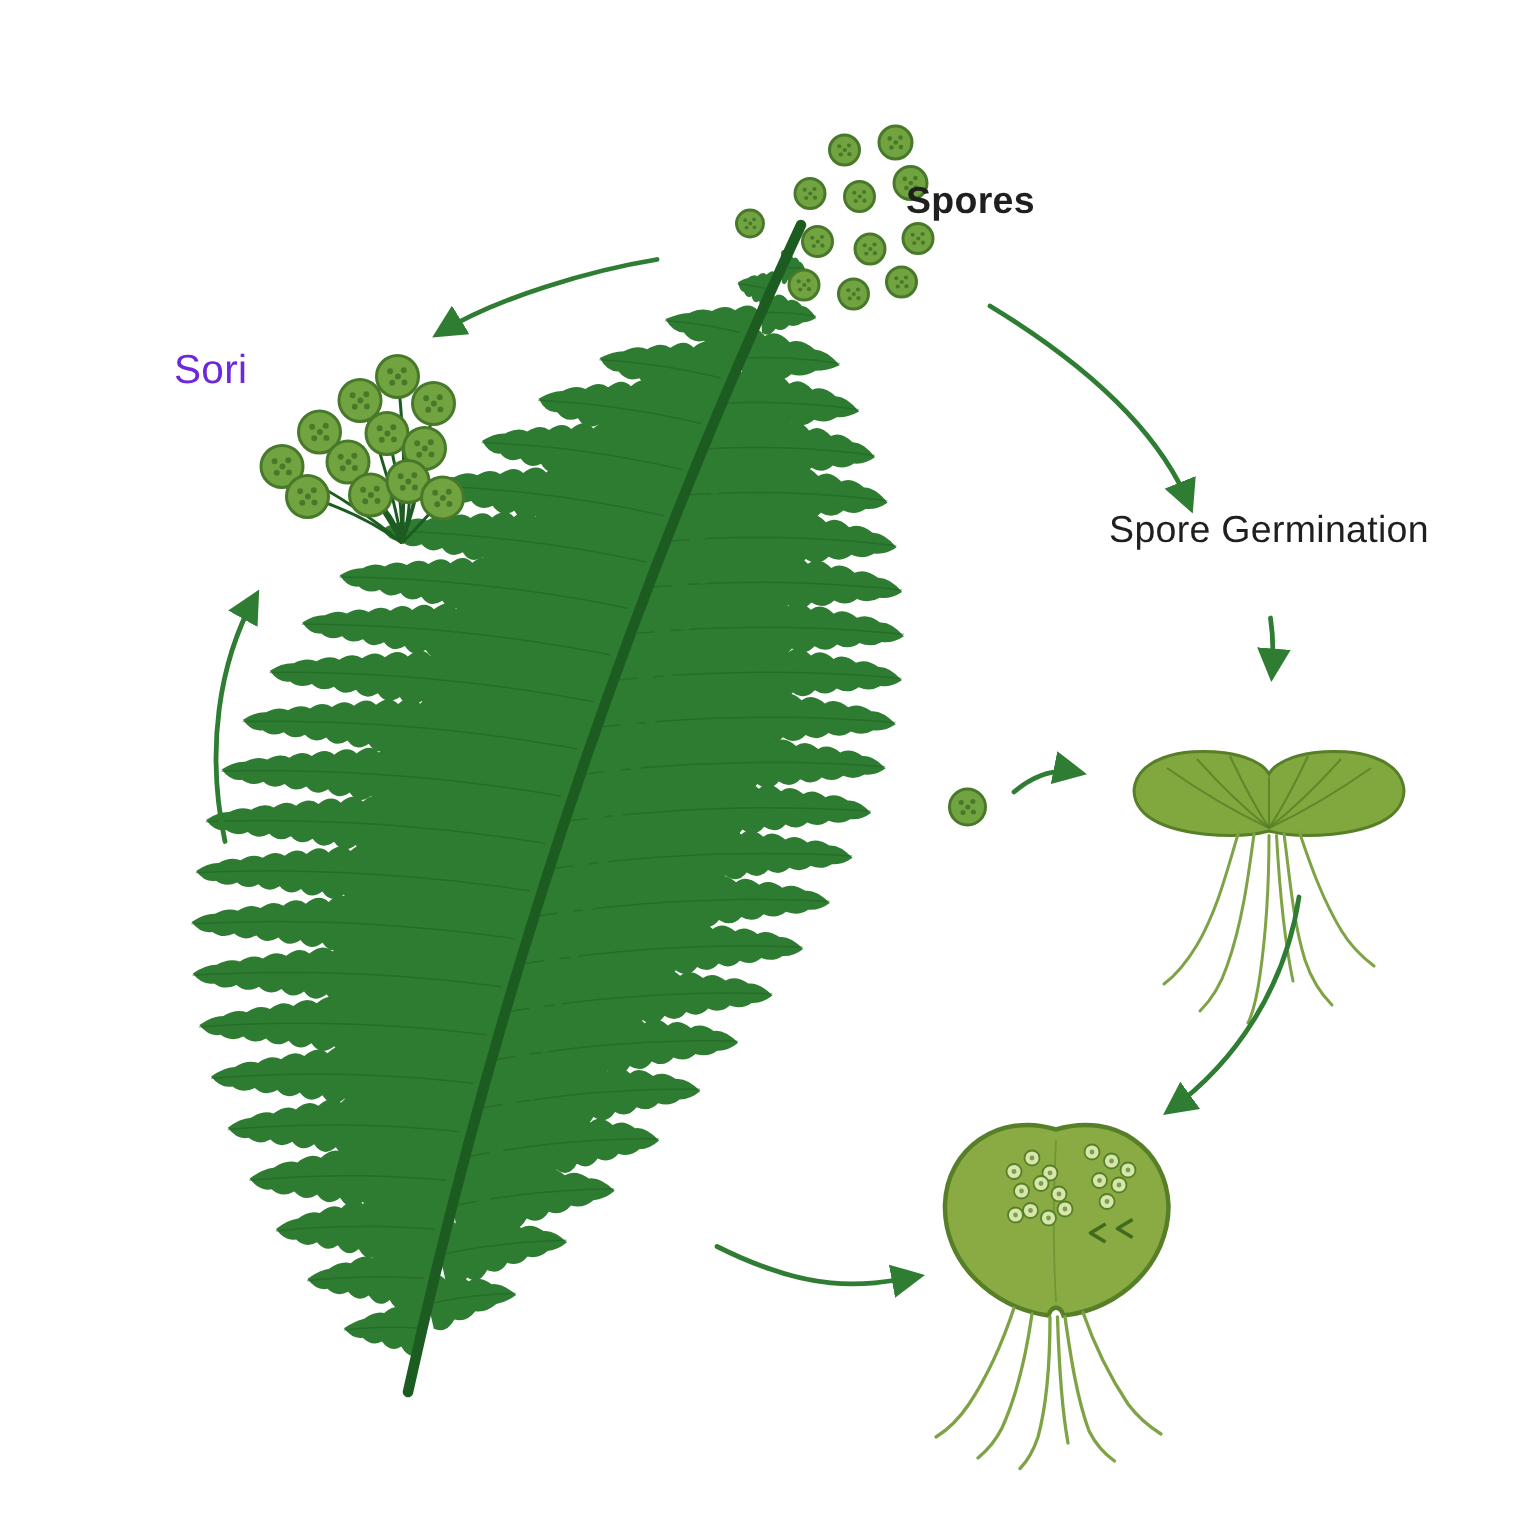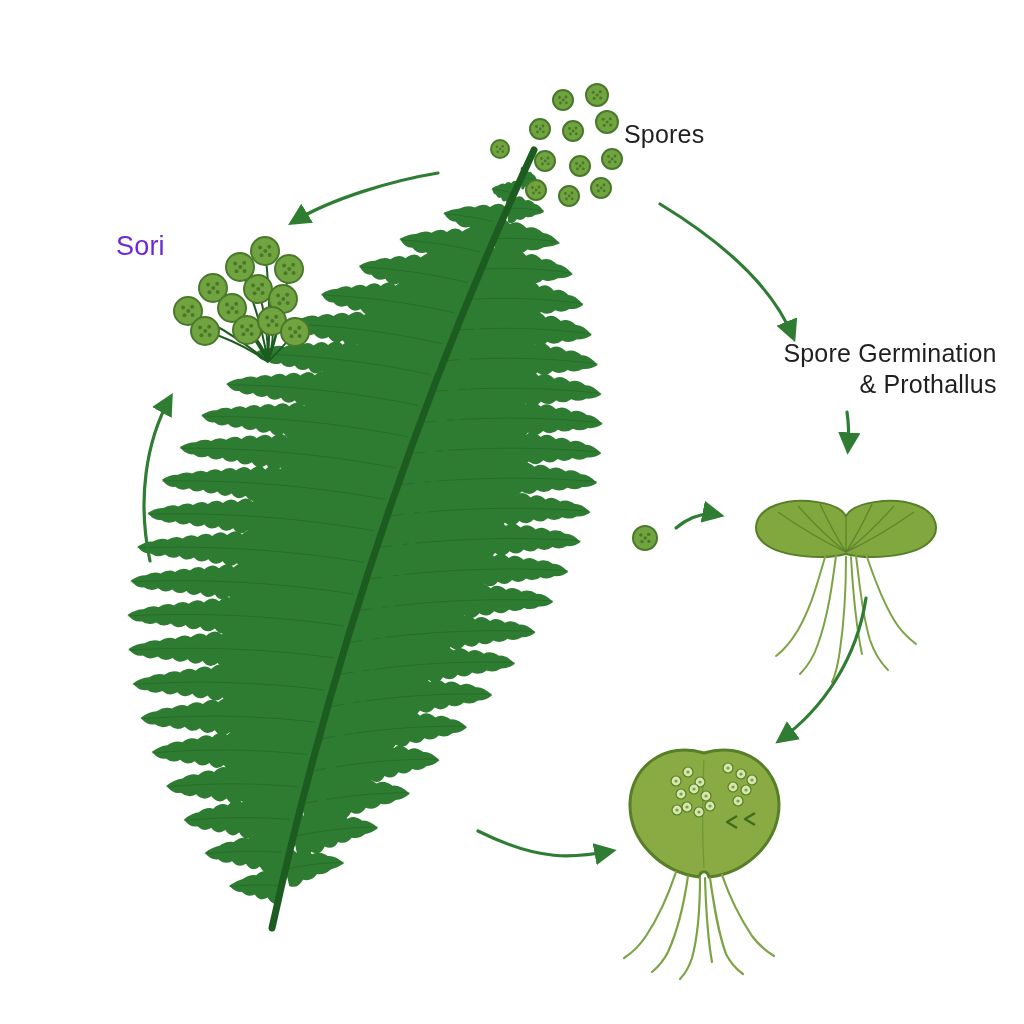--- a/index.html
+++ b/index.html
@@ -5,21 +5,21 @@
   html,body{margin:0;padding:0;background:#ffffff;}
   .stage{
     position:relative;width:1024px;height:1024px;background:#ffffff;
     font-family:"Liberation Sans","DejaVu Sans",sans-serif;overflow:hidden;
   }
   .stage svg{position:absolute;left:0;top:0;}
   .label{
     position:absolute;color:#1f1f1f;font-size:25px;letter-spacing:.2px;
     white-space:nowrap;font-weight:400;
   }
-  .label.center{transform:translateX(-50%);text-align:right;line-height:31px;margin-left:44px;}
+  .label.center{transform:translateX(-50%);text-align:left;line-height:31px;}
 </style>
 </head>
 <body>
 
 <div class="stage">
   <svg id="scene" width="1024" height="1024" viewBox="0 0 1024 1024">
       <defs>
         <marker id="ah" markerWidth="7" markerHeight="7" refX="5.2" refY="3.5" orient="auto">
           <path d="M0,0 L7,3.5 L0,7 Z" fill="#2f7d33"></path>
         </marker>
@@ -351,24 +351,23 @@
         <path d="M 438 173 C 395 180 332 198 293 222" fill="none" stroke="#2f7d33" stroke-width="3.2" stroke-linecap="round" marker-end="url(#ah)"></path>
         <path d="M 660 204 C 729 246 774 290 793 337" fill="none" stroke="#2f7d33" stroke-width="3.2" stroke-linecap="round" marker-end="url(#ah)"></path>
         <path d="M 847 412 C 849 425 849 436 848 449" fill="none" stroke="#2f7d33" stroke-width="3.2" stroke-linecap="round" marker-end="url(#ah)"></path>
         <path d="M 676 528 C 690 516 704 512 719 515" fill="none" stroke="#2f7d33" stroke-width="3.2" stroke-linecap="round" marker-end="url(#ah)"></path>
         <path d="M 866 598 C 857 658 824 708 780 740" fill="none" stroke="#2f7d33" stroke-width="3.2" stroke-linecap="round" marker-end="url(#ah)"></path>
         <path d="M 478 831 C 540 862 574 858 611 851" fill="none" stroke="#2f7d33" stroke-width="3.2" stroke-linecap="round" marker-end="url(#ah)"></path>
         <path d="M 150 561 C 137 500 146 441 170 398" fill="none" stroke="#2f7d33" stroke-width="3.2" stroke-linecap="round" marker-end="url(#ah)"></path>
       </g>
     </svg>
 
-  <div class="label" style="left: 624px; top: 120px; color: rgb(31, 31, 31);">Spores</div>
+  <div class="label" style="left: 604px; top: 120px; color: rgb(31, 31, 31); font-weight: bold;">Spores</div>
 
   <div class="label" style="left: 116px; top: 231px; font-size: 27px; color: #6d28d9;">Sori</div>
 
   <div class="label center" style="left: 846px; top: 338px; color: rgb(31, 31, 31);">
     <div>Spore Germination</div>
-    <div>&amp; Prothallus</div>
   </div>
 
   <div class="label center" style="left: 868px; top: 780px; color: rgb(31, 31, 31);">
   </div>
 </div>
 
 </body></html>

